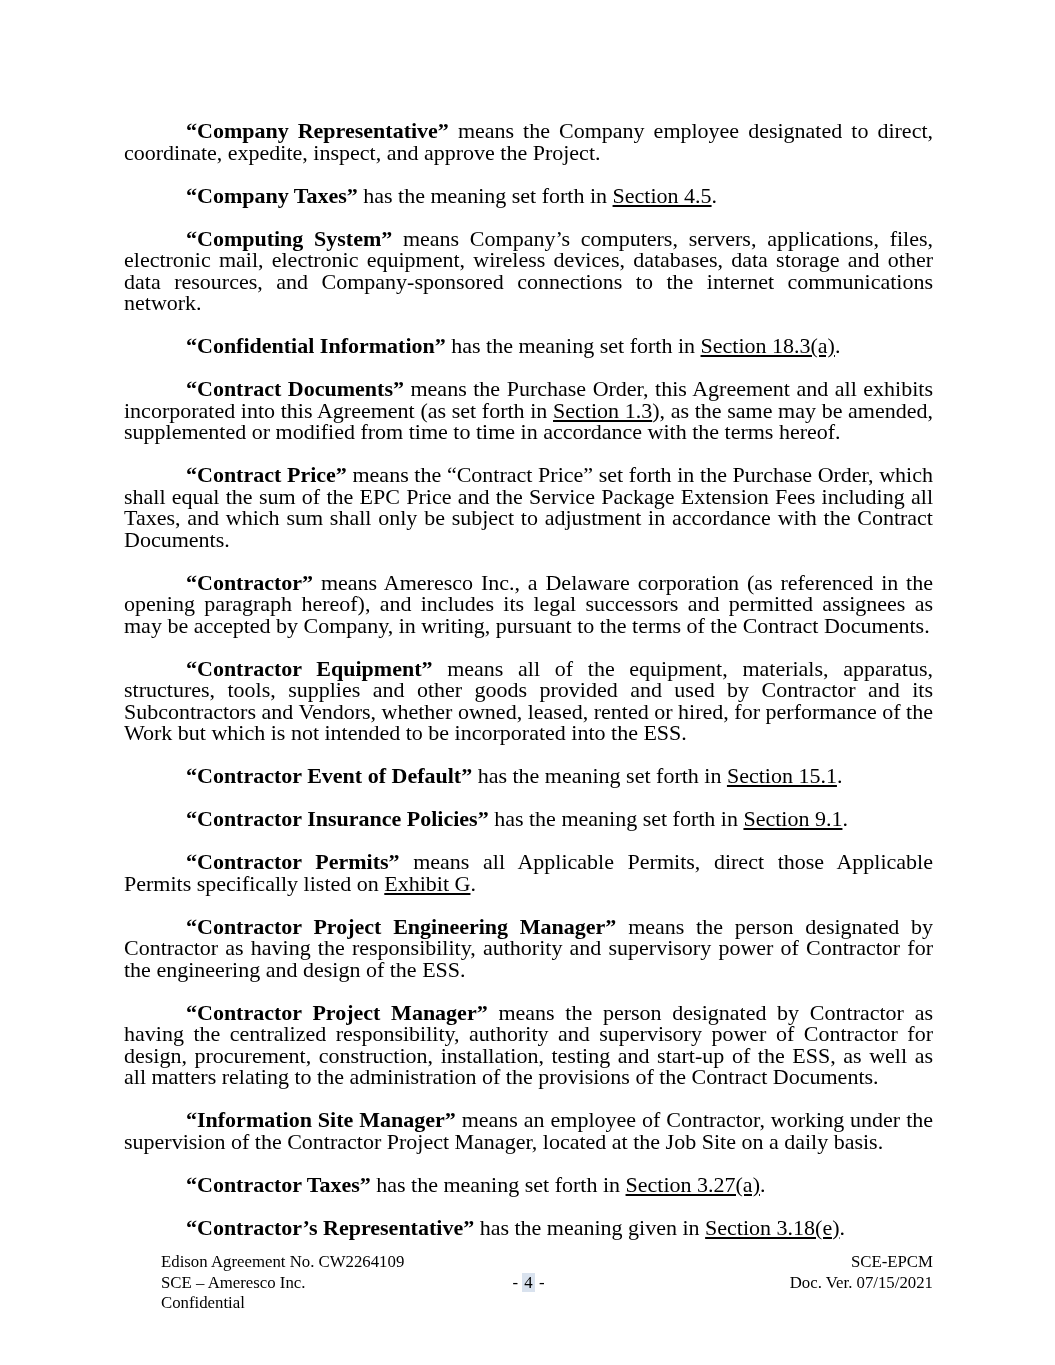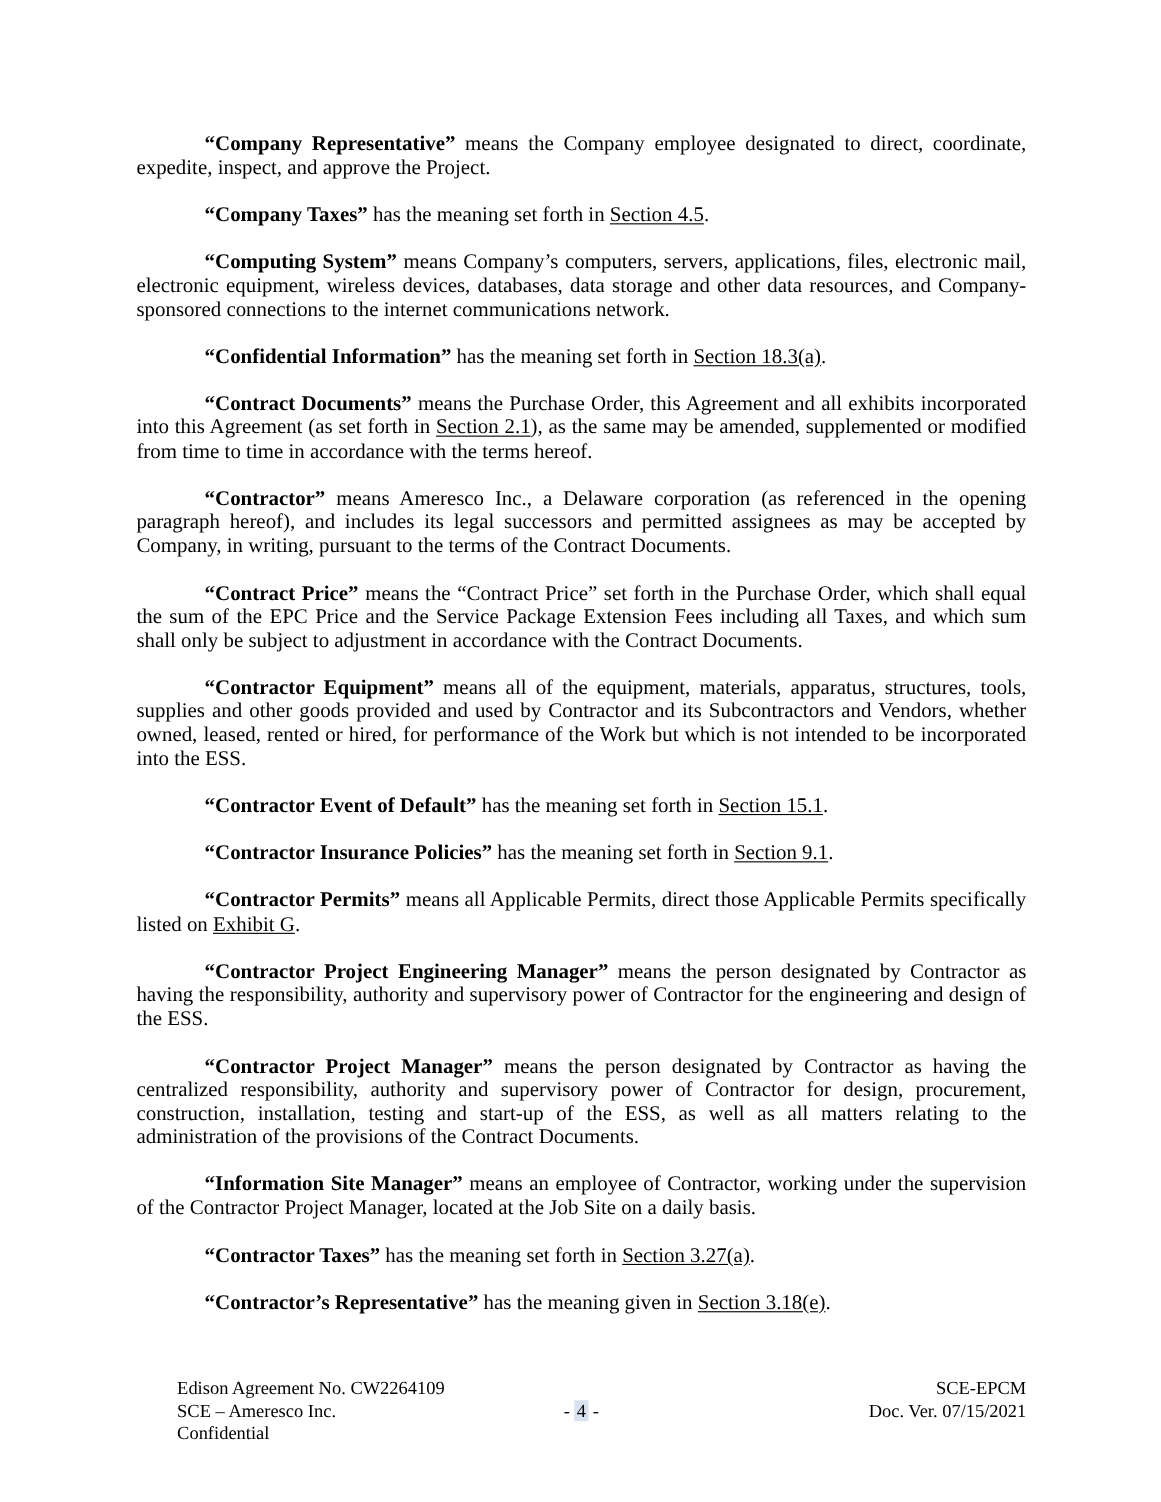--- a/index.html
+++ b/index.html
@@ -21,21 +21,21 @@
     background: #ffffff;
   }
   .content {
     position: absolute;
     left: 124px;
     top: 120px;
     width: 809px;
   }
   .content p {
     margin: 0 0 21.5px 0;
-    font-size: 19px;
+    font-size: 22px;
     line-height: 21.5px;
     text-align: justify;
     text-indent: 62px;
     letter-spacing: 0;
   }
   .b { font-weight: bold; }
   .u { text-decoration: underline; text-underline-offset: 2px; }
   .footer {
     position: absolute;
     left: 124px;
@@ -55,23 +55,23 @@
 </head>
 <body>
 
 <div class="page">
 
   <div class="content" id="definitions-body">
       <p><span class="b">“Company Representative”</span><span> means the Company employee designated to direct, coordinate, expedite, inspect, and approve the Project.</span></p>
       <p><span class="b">“Company Taxes”</span><span> has the meaning set forth in </span><span class="u">Section 4.5</span><span>.</span></p>
       <p><span class="b">“Computing System”</span><span> means Company’s computers, servers, applications, files, electronic mail, electronic equipment, wireless devices, databases, data storage and other data resources, and Company-sponsored connections to the internet communications network.</span></p>
       <p><span class="b">“Confidential Information”</span><span> has the meaning set forth in </span><span class="u">Section 18.3(a)</span><span>.</span></p>
-      <p><span class="b">“Contract Documents”</span><span> means the Purchase Order, this Agreement and all exhibits incorporated into this Agreement (as set forth in </span><span class="u">Section 2.1</span><span>), as the same may be amended, supplemented or modified from time to time in accordance with the terms hereof.</span></p>
+      <p><span class="b">“Contract Documents”</span><span> means the Purchase Order, this Agreement and all exhibits incorporated into this Agreement (as set forth in </span><span class="u">Section 1.3</span><span>), as the same may be amended, supplemented or modified from time to time in accordance with the terms hereof.</span></p>
+      <p><span class="b">“Contract Price”</span><span> means the “Contract Price” set forth in the Purchase Order, which shall equal the sum of the EPC Price and the Service Package Extension Fees including all Taxes, and which sum shall only be subject to adjustment in accordance with the Contract Documents.</span></p>
       <p><span class="b">“Contractor”</span><span> means Ameresco Inc., a Delaware corporation (as referenced in the opening paragraph hereof), and includes its legal successors and permitted assignees as may be accepted by Company, in writing, pursuant to the terms of the Contract Documents.</span></p>
-      <p><span class="b">“Contract Price”</span><span> means the “Contract Price” set forth in the Purchase Order, which shall equal the sum of the EPC Price and the Service Package Extension Fees including all Taxes, and which sum shall only be subject to adjustment in accordance with the Contract Documents.</span></p>
       <p><span class="b">“Contractor Equipment”</span><span> means all of the equipment, materials, apparatus, structures, tools, supplies and other goods provided and used by Contractor and its Subcontractors and Vendors, whether owned, leased, rented or hired, for performance of the Work but which is not intended to be incorporated into the ESS.</span></p>
       <p><span class="b">“Contractor Event of Default”</span><span> has the meaning set forth in </span><span class="u">Section 15.1</span><span>.</span></p>
       <p><span class="b">“Contractor Insurance Policies”</span><span> has the meaning set forth in </span><span class="u">Section 9.1</span><span>.</span></p>
       <p><span class="b">“Contractor Permits”</span><span> means all Applicable Permits, direct those Applicable Permits specifically listed on </span><span class="u">Exhibit G</span><span>.</span></p>
       <p><span class="b">“Contractor Project Engineering Manager”</span><span> means the person designated by Contractor as having the responsibility, authority and supervisory power of Contractor for the engineering and design of the ESS.</span></p>
       <p><span class="b">“Contractor Project Manager”</span><span> means the person designated by Contractor as having the centralized responsibility, authority and supervisory power of Contractor for design, procurement, construction, installation, testing and start-up of the ESS, as well as all matters relating to the administration of the provisions of the Contract Documents.</span></p>
       <p><span class="b">“Information Site Manager”</span><span> means an employee of Contractor, working under the supervision of the Contractor Project Manager, located at the Job Site on a daily basis.</span></p>
       <p><span class="b">“Contractor Taxes”</span><span> has the meaning set forth in </span><span class="u">Section 3.27(a)</span><span>.</span></p>
       <p><span class="b">“Contractor’s Representative”</span><span> has the meaning given in </span><span class="u">Section 3.18(e)</span><span>.</span></p>
     </div>

